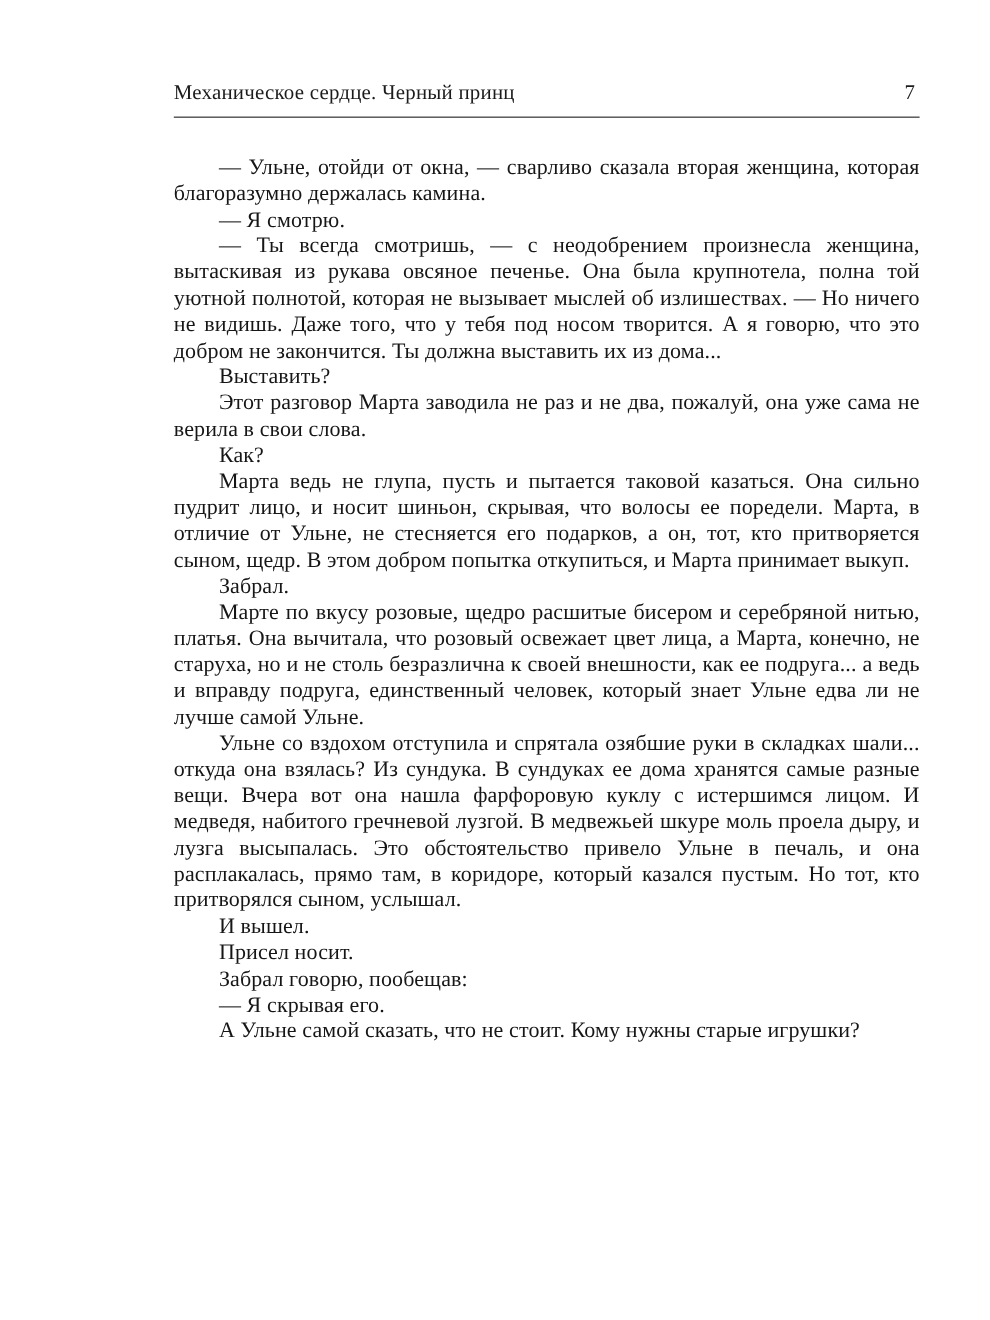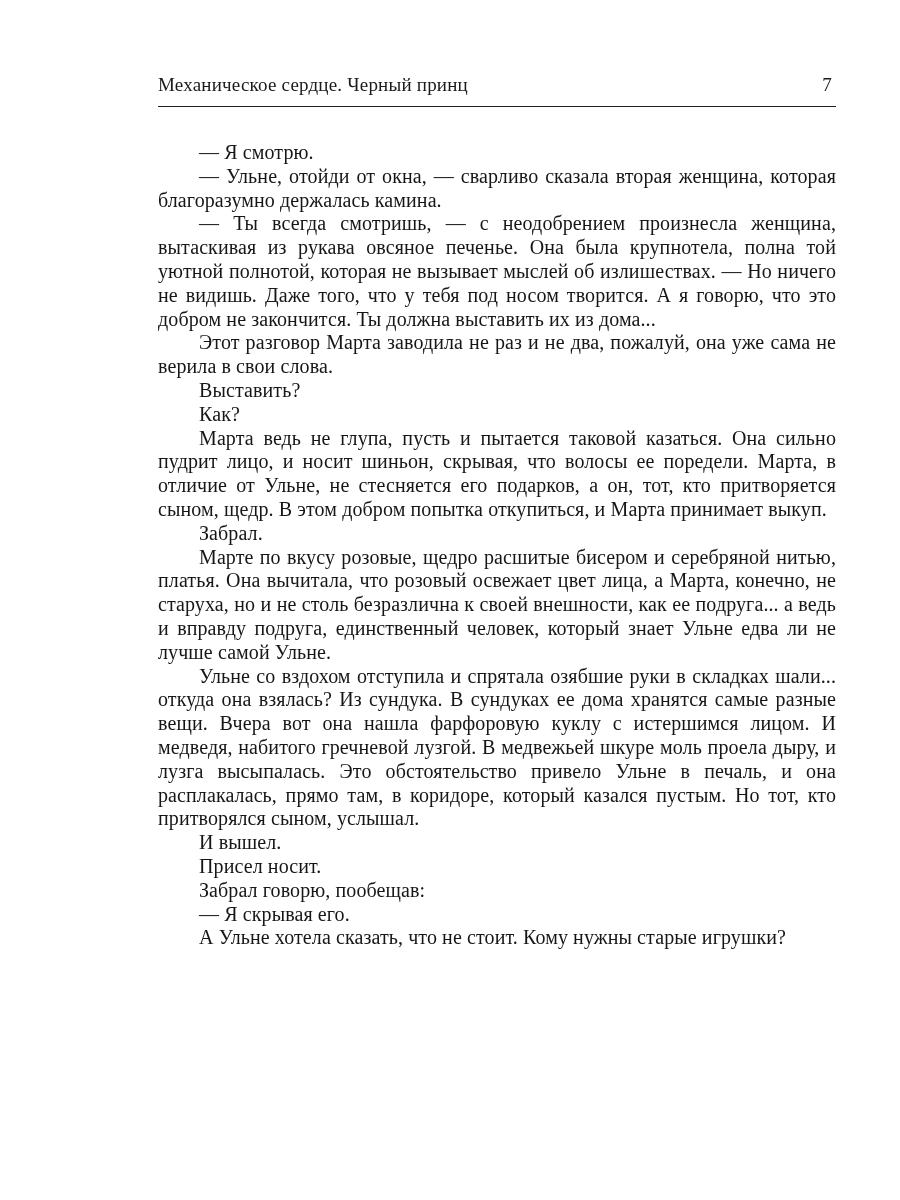--- a/index.html
+++ b/index.html
@@ -54,29 +54,29 @@
 </style>
 </head>
 <body>
 
 <div class="page">
   <div class="header">
     <span class="title">Механическое сердце. Черный принц</span>
     <span class="pagenum">7</span>
   </div>
   <div class="body-text" id="body-text">
+      <p>— Ульне, отойди от окна, — сварливо сказала вторая женщина, которая благоразумно держалась камина.</p>
       <p>— Я смотрю.</p>
-      <p>— Ульне, отойди от окна, — сварливо сказала вторая женщина, которая благоразумно держалась камина.</p>
       <p>— Ты всегда смотришь, — с неодобрением произнесла женщина, вытаскивая из рукава овсяное печенье. Она была крупнотела, полна той уютной полнотой, которая не вызывает мыслей об излишествах. — Но ничего не видишь. Даже того, что у тебя под носом творится. А я говорю, что это добром не закончится. Ты должна выставить их из дома...</p>
+      <p>Выставить?</p>
       <p>Этот разговор Марта заводила не раз и не два, пожалуй, она уже сама не верила в свои слова.</p>
-      <p>Выставить?</p>
       <p>Как?</p>
       <p>Марта ведь не глупа, пусть и пытается таковой казаться. Она сильно пудрит лицо, и носит шиньон, скрывая, что волосы ее поредели. Марта, в отличие от Ульне, не стесняется его подарков, а он, тот, кто притворяется сыном, щедр. В этом добром попытка откупиться, и Марта принимает выкуп.</p>
       <p>Забрал.</p>
       <p>Марте по вкусу розовые, щедро расшитые бисером и серебряной нитью, платья. Она вычитала, что розовый освежает цвет лица, а Марта, конечно, не старуха, но и не столь безразлична к своей внешности, как ее подруга... а ведь и вправду подруга, единственный человек, который знает Ульне едва ли не лучше самой Ульне.</p>
       <p>Ульне со вздохом отступила и спрятала озябшие руки в складках шали... откуда она взялась? Из сундука. В сундуках ее дома хранятся самые разные вещи. Вчера вот она нашла фарфоровую куклу с истершимся лицом. И медведя, набитого гречневой лузгой. В медвежьей шкуре моль проела дыру, и лузга высыпалась. Это обстоятельство привело Ульне в печаль, и она расплакалась, прямо там, в коридоре, который казался пустым. Но тот, кто притворялся сыном, услышал.</p>
       <p>И вышел.</p>
       <p>Присел носит.</p>
       <p>Забрал говорю, пообещав:</p>
       <p>— Я скрывая его.</p>
-      <p>А Ульне хотела сказать, что не стоит. Кому нужны старые игрушки?</p>
+      <p>А Ульне самой сказать, что не стоит. Кому нужны старые игрушки?</p>
     </div>
 </div>
 
 </body></html>

